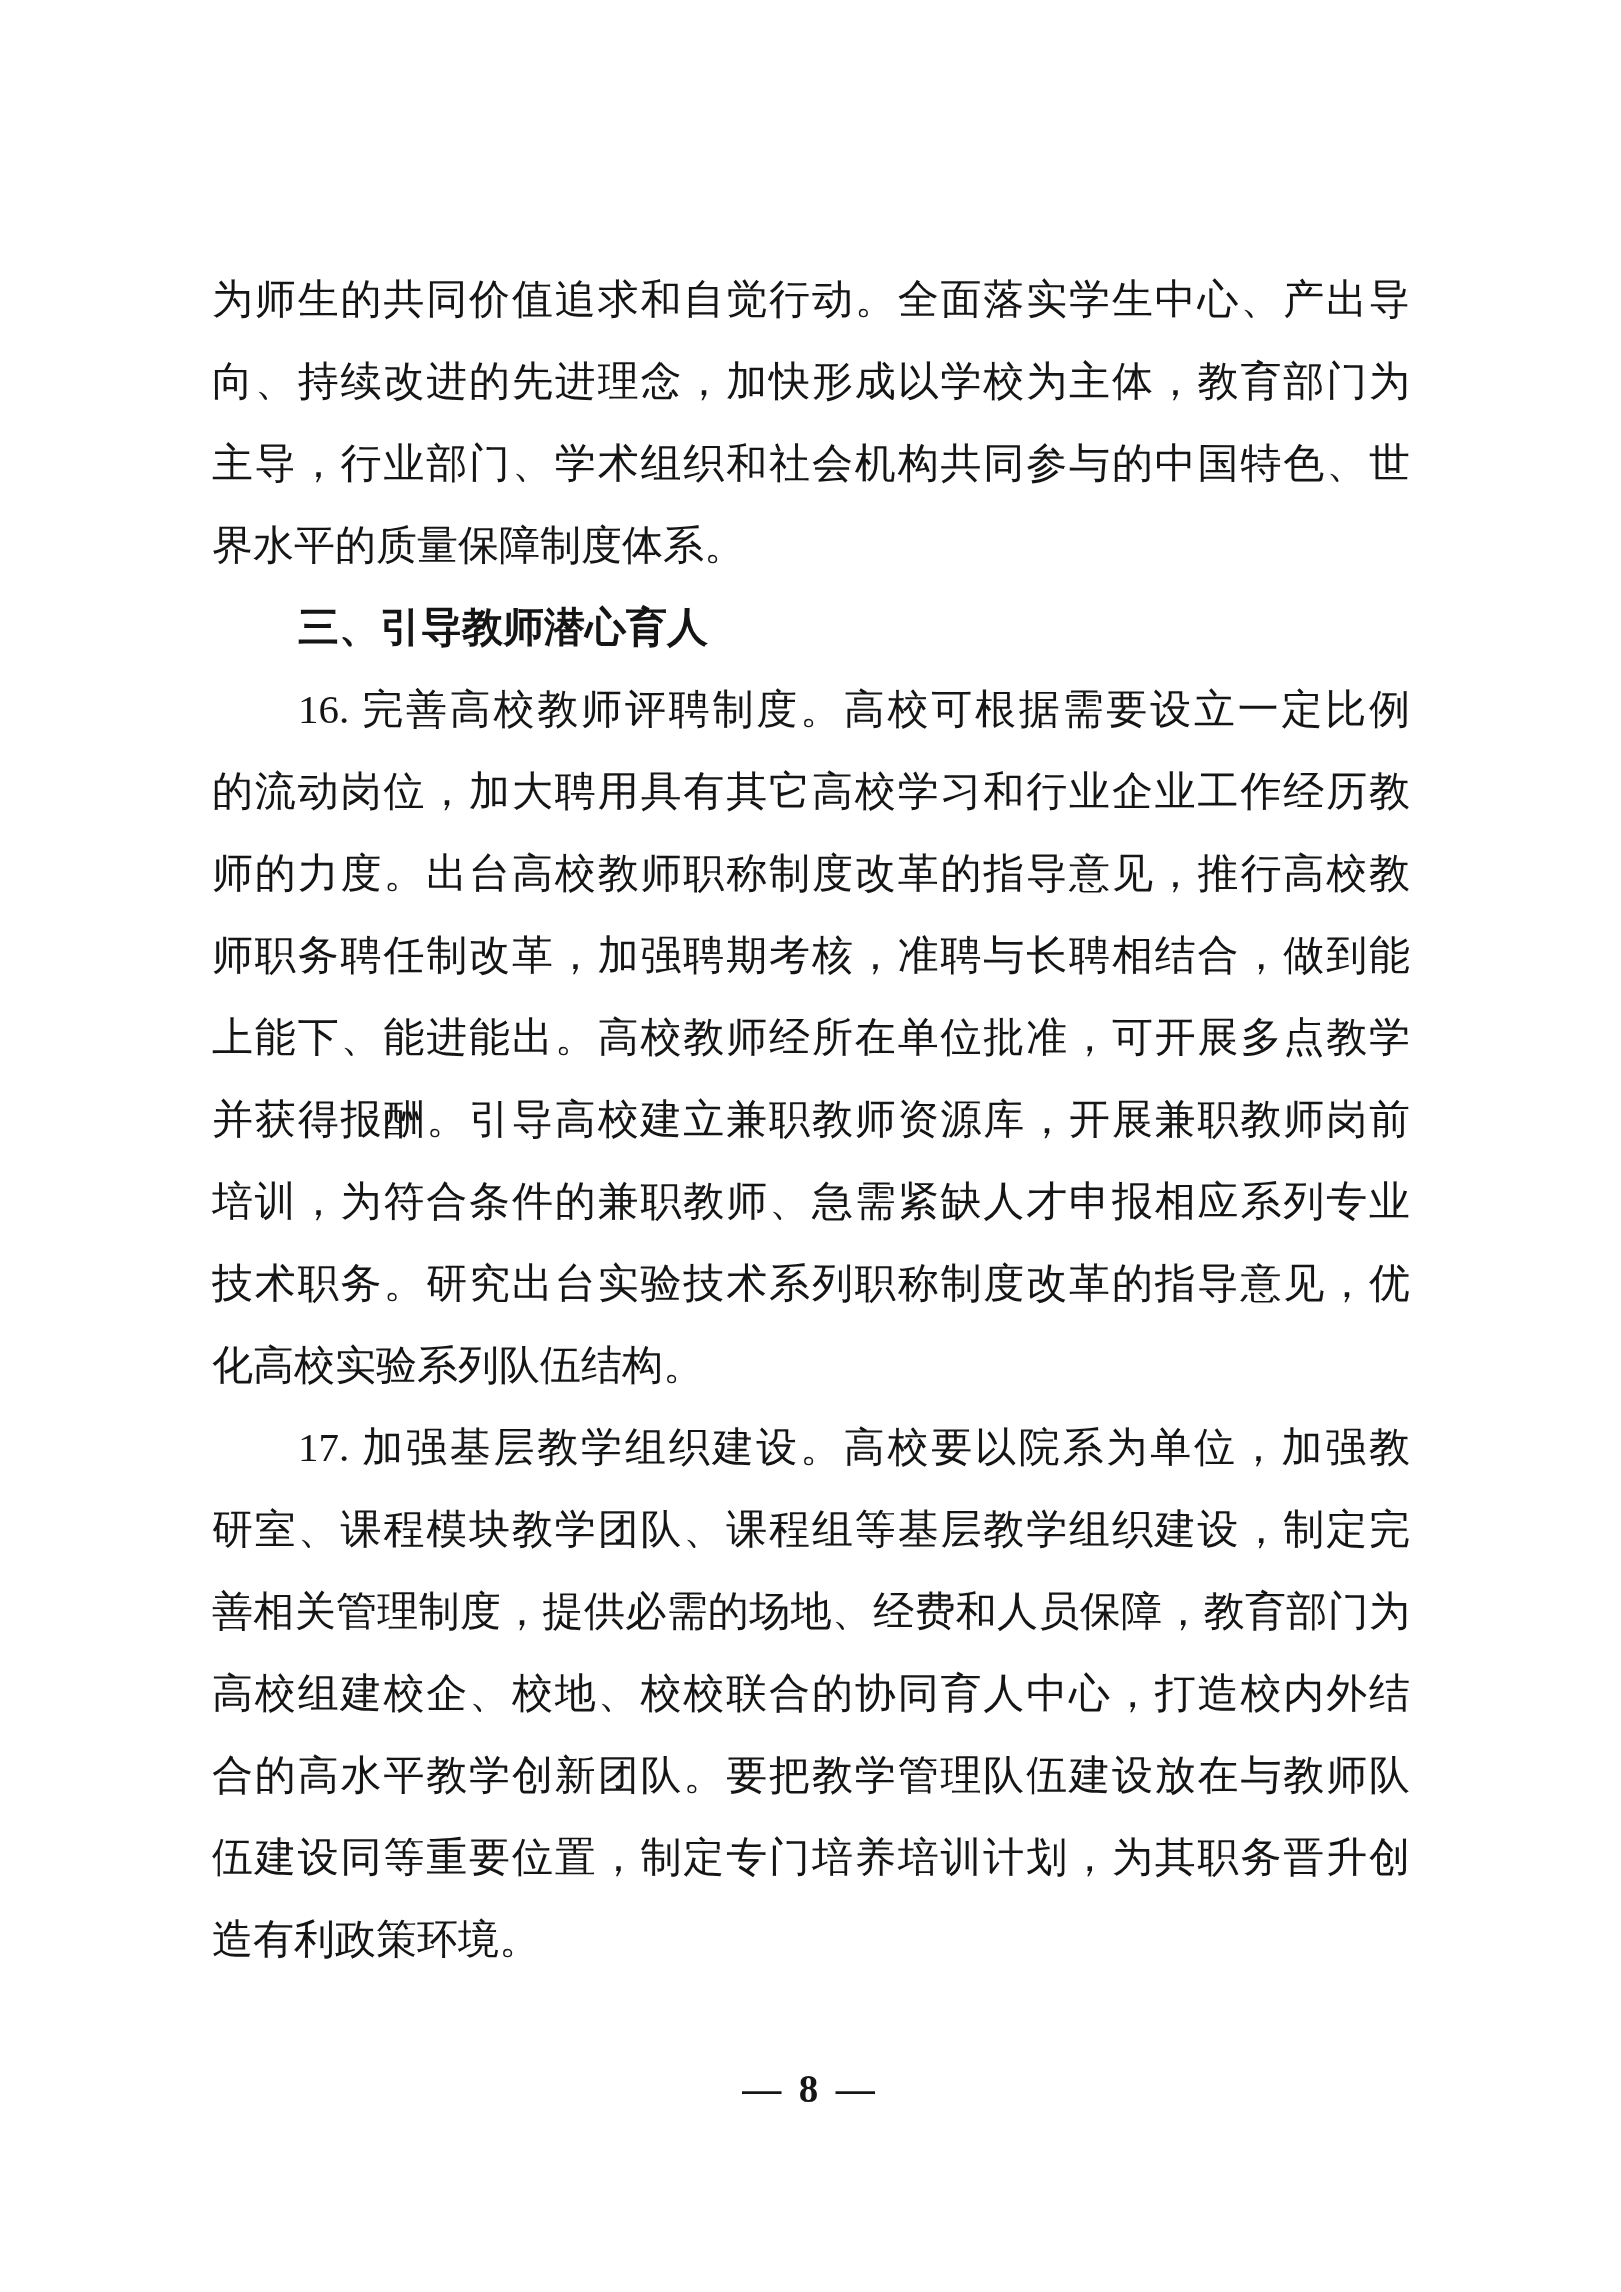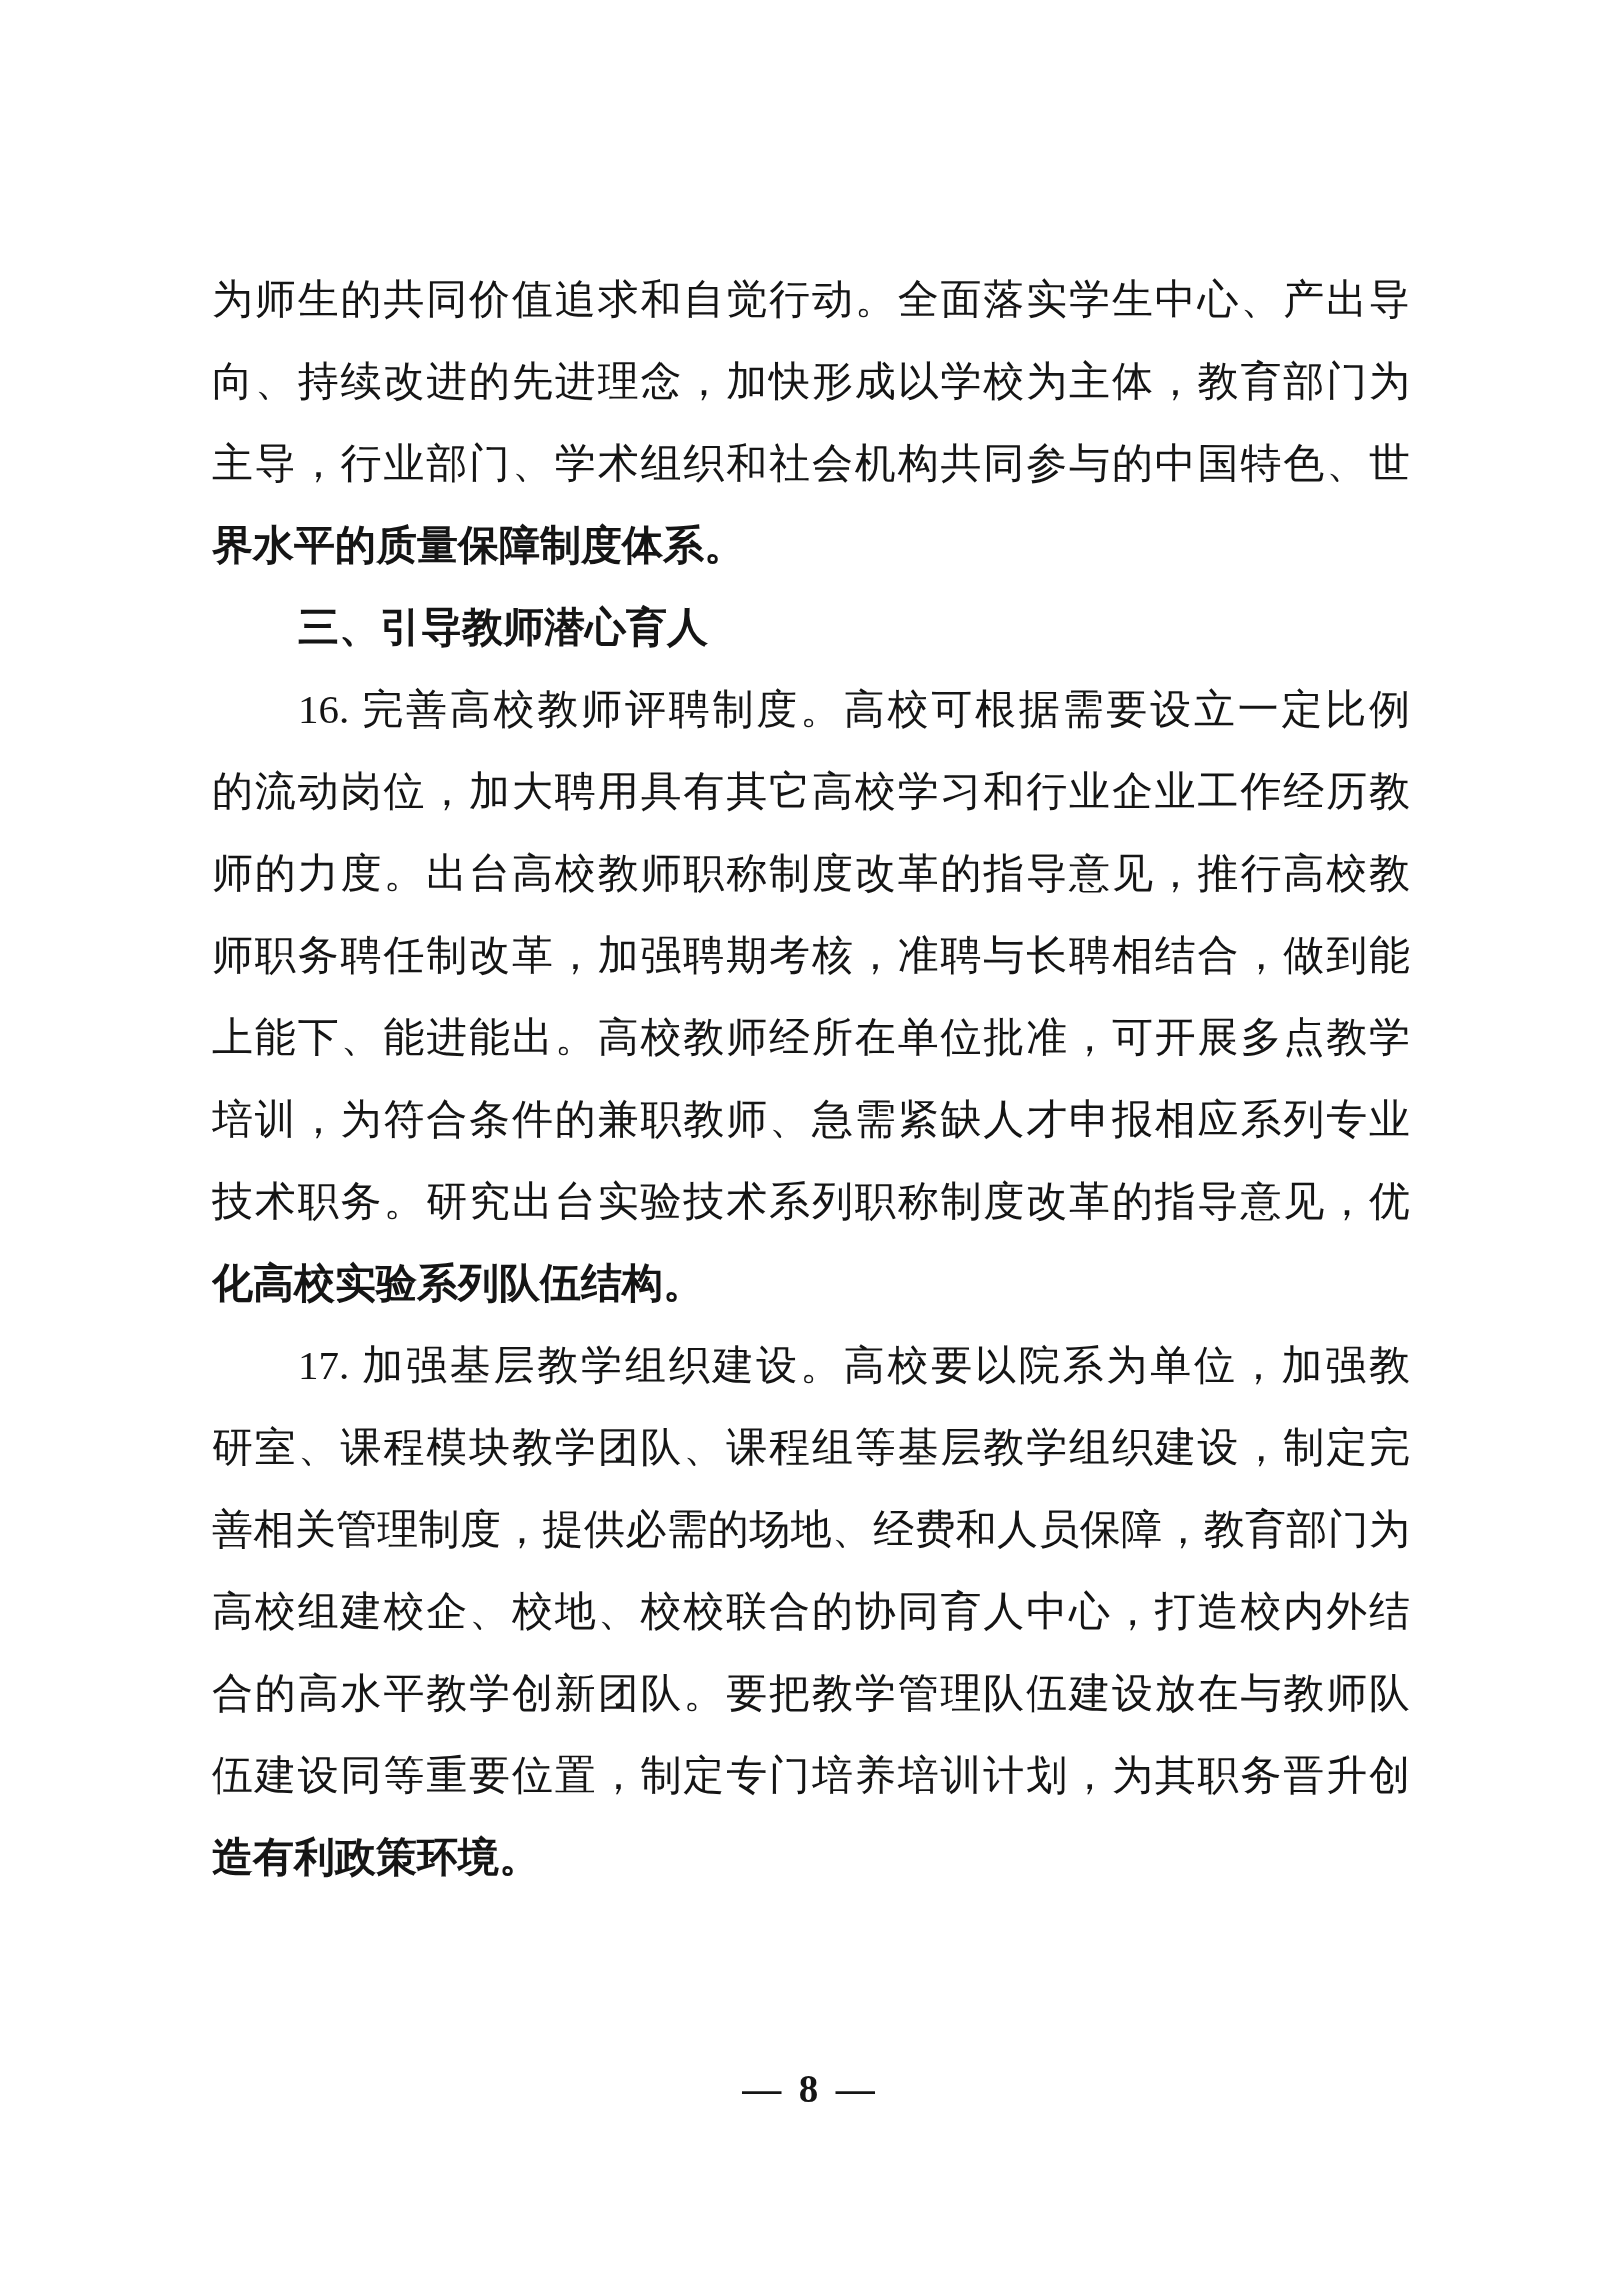--- a/index.html
+++ b/index.html
@@ -33,21 +33,20 @@
     font-size: 41px;
     color: #151515;
     text-align: justify;
     text-align-last: justify;
     overflow: hidden;
     white-space: nowrap;
   }
   .line.nofill {
     text-align: left;
     text-align-last: left;
-    font-weight: bold;
   }
   .line.indent {
     text-indent: 86px;
   }
   .line.heading {
     font-family: "Liberation Sans", sans-serif;
     font-weight: bold;
     text-align: center;
     text-align-last: left;
   }
@@ -75,20 +74,21 @@
       <div class="line">为师生的共同价值追求和自觉行动。全面落实学生中心、产出导</div>
       <div class="line">向、持续改进的先进理念，加快形成以学校为主体，教育部门为</div>
       <div class="line">主导，行业部门、学术组织和社会机构共同参与的中国特色、世</div>
       <div class="line nofill">界水平的质量保障制度体系。</div>
       <div class="line nofill indent heading">三、引导教师潜心育人</div>
       <div class="line indent"><span class="lead">16. 完善高校教师评聘制度。</span>高校可根据需要设立一定比例</div>
       <div class="line">的流动岗位，加大聘用具有其它高校学习和行业企业工作经历教</div>
       <div class="line">师的力度。出台高校教师职称制度改革的指导意见，推行高校教</div>
       <div class="line">师职务聘任制改革，加强聘期考核，准聘与长聘相结合，做到能</div>
       <div class="line">上能下、能进能出。高校教师经所在单位批准，可开展多点教学</div>
+      <div class="line">并获得报酬。引导高校建立兼职教师资源库，开展兼职教师岗前</div>
       <div class="line">培训，为符合条件的兼职教师、急需紧缺人才申报相应系列专业</div>
       <div class="line">技术职务。研究出台实验技术系列职称制度改革的指导意见，优</div>
       <div class="line nofill">化高校实验系列队伍结构。</div>
       <div class="line indent"><span class="lead">17. 加强基层教学组织建设。</span>高校要以院系为单位，加强教</div>
       <div class="line">研室、课程模块教学团队、课程组等基层教学组织建设，制定完</div>
       <div class="line">善相关管理制度，提供必需的场地、经费和人员保障，教育部门为</div>
       <div class="line">高校组建校企、校地、校校联合的协同育人中心，打造校内外结</div>
       <div class="line">合的高水平教学创新团队。要把教学管理队伍建设放在与教师队</div>
       <div class="line">伍建设同等重要位置，制定专门培养培训计划，为其职务晋升创</div>
       <div class="line nofill">造有利政策环境。</div>

